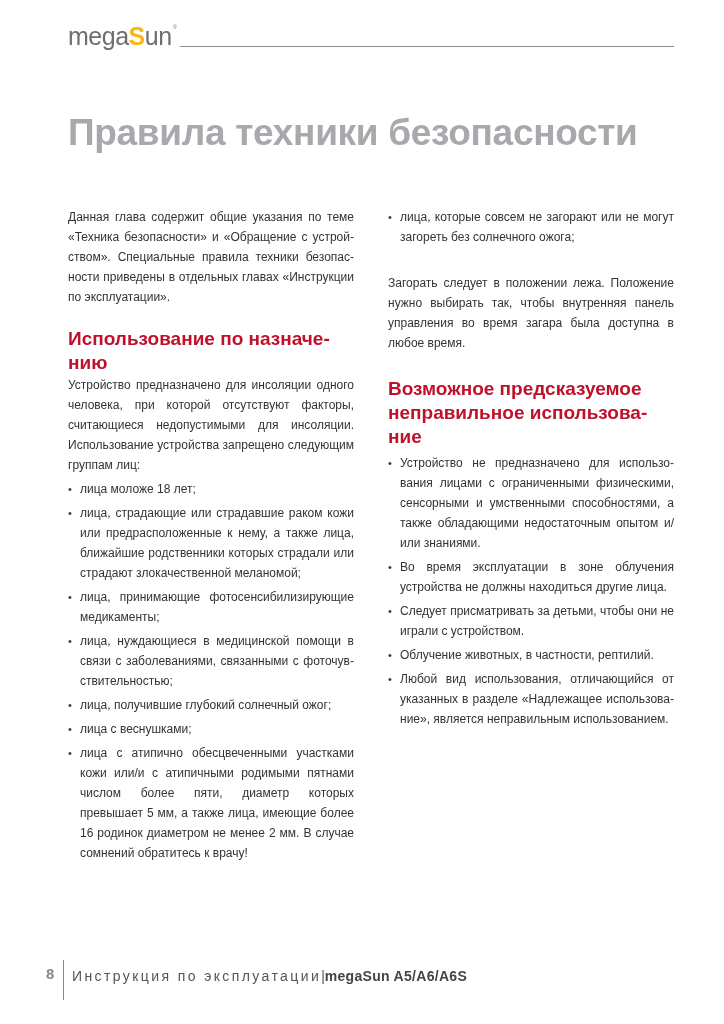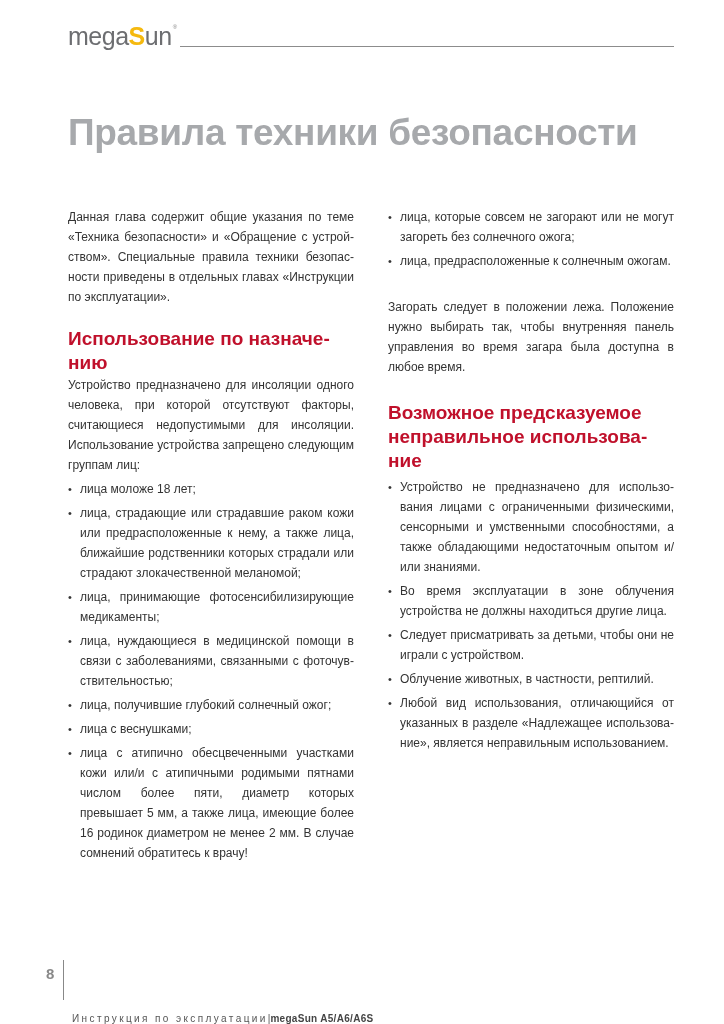--- a/index.html
+++ b/index.html
@@ -31,21 +31,21 @@
   .h2-right { margin-top: 24px; }
 
   ul { list-style: none; margin: 0; padding: 0; }
   li { position: relative; padding-left: 12px; margin-top: 4px; }
   li::before { content: "•"; position: absolute; left: 0; top: 0; color: #333; font-size: 11px; }
   .right-para { margin-top: 26px !important; }
 
   .footer { position: absolute; left: 46px; top: 960px; height: 40px; }
   .page-num { position: absolute; left: 0; top: 5px; font-size: 15px; font-weight: bold; color: #888; }
   .footer-rule { position: absolute; left: 17px; top: 0; width: 1px; height: 40px; background: #888; }
-  .footer-text { position: absolute; left: 26px; top: 8px; white-space: nowrap; font-size: 10px; color: #555; letter-spacing: 2.4px; margin-top: 45px; }
+  .footer-text { position: absolute; left: 26px; top: 8px; white-space: nowrap; font-size: 14px; color: #555; letter-spacing: 2.4px; }
   .footer-sep { letter-spacing: 0; }
   .footer-product { font-weight: bold; letter-spacing: 0.3px; color: #444; }
 </style>
 </head>
 <body>
 
 <div class="header">
   <div class="logo">
     <span>mega</span><span class="s">S</span><span>un</span><span class="reg">®</span>
   </div>
@@ -65,21 +65,20 @@
     <li>лица, нуждающиеся в медицинской помощи в связи с заболеваниями, связанными с фоточув­ствительностью;</li>
     <li>лица, получившие глубокий солнечный ожог;</li>
     <li>лица с веснушками;</li>
     <li>лица с атипично обесцвеченными участками кожи или/и с атипичными родимыми пятнами числом более пяти, диаметр которых превышает 5 мм, а также лица, имеющие более 16 родинок диаметром не менее 2 мм. В случае сомнений обратитесь к врачу!</li>
   </ul>
 </div>
 
 <div class="col col-right">
   <ul>
     <li style="margin-top:0">лица, которые совсем не загорают или не могут загореть без солнечного ожога;</li>
-    <li>лица, предрасположенные к солнечным ожогам.</li>
   </ul>
   <p class="right-para">Загорать следует в положении лежа. Положение нужно выбирать так, чтобы внутренняя панель управления во время загара была доступна в любое время.</p>
   <h2 class="h2-right">Возможное предсказуемое неправильное использова­ние</h2>
   <ul>
     <li>Устройство не предназначено для использо­вания лицами с ограниченными физическими, сенсорными и умственными способностями, а также обладающими недостаточным опытом и/или знаниями.</li>
     <li>Во время эксплуатации в зоне облучения устрой­ства не должны находиться другие лица.</li>
     <li>Следует присматривать за детьми, чтобы они не играли с устройством.</li>
     <li>Облучение животных, в частности, рептилий.</li>
     <li>Любой вид использования, отличающийся от указанных в разделе «Надлежащее использова­ние», является неправильным использованием.</li>
   </ul>

